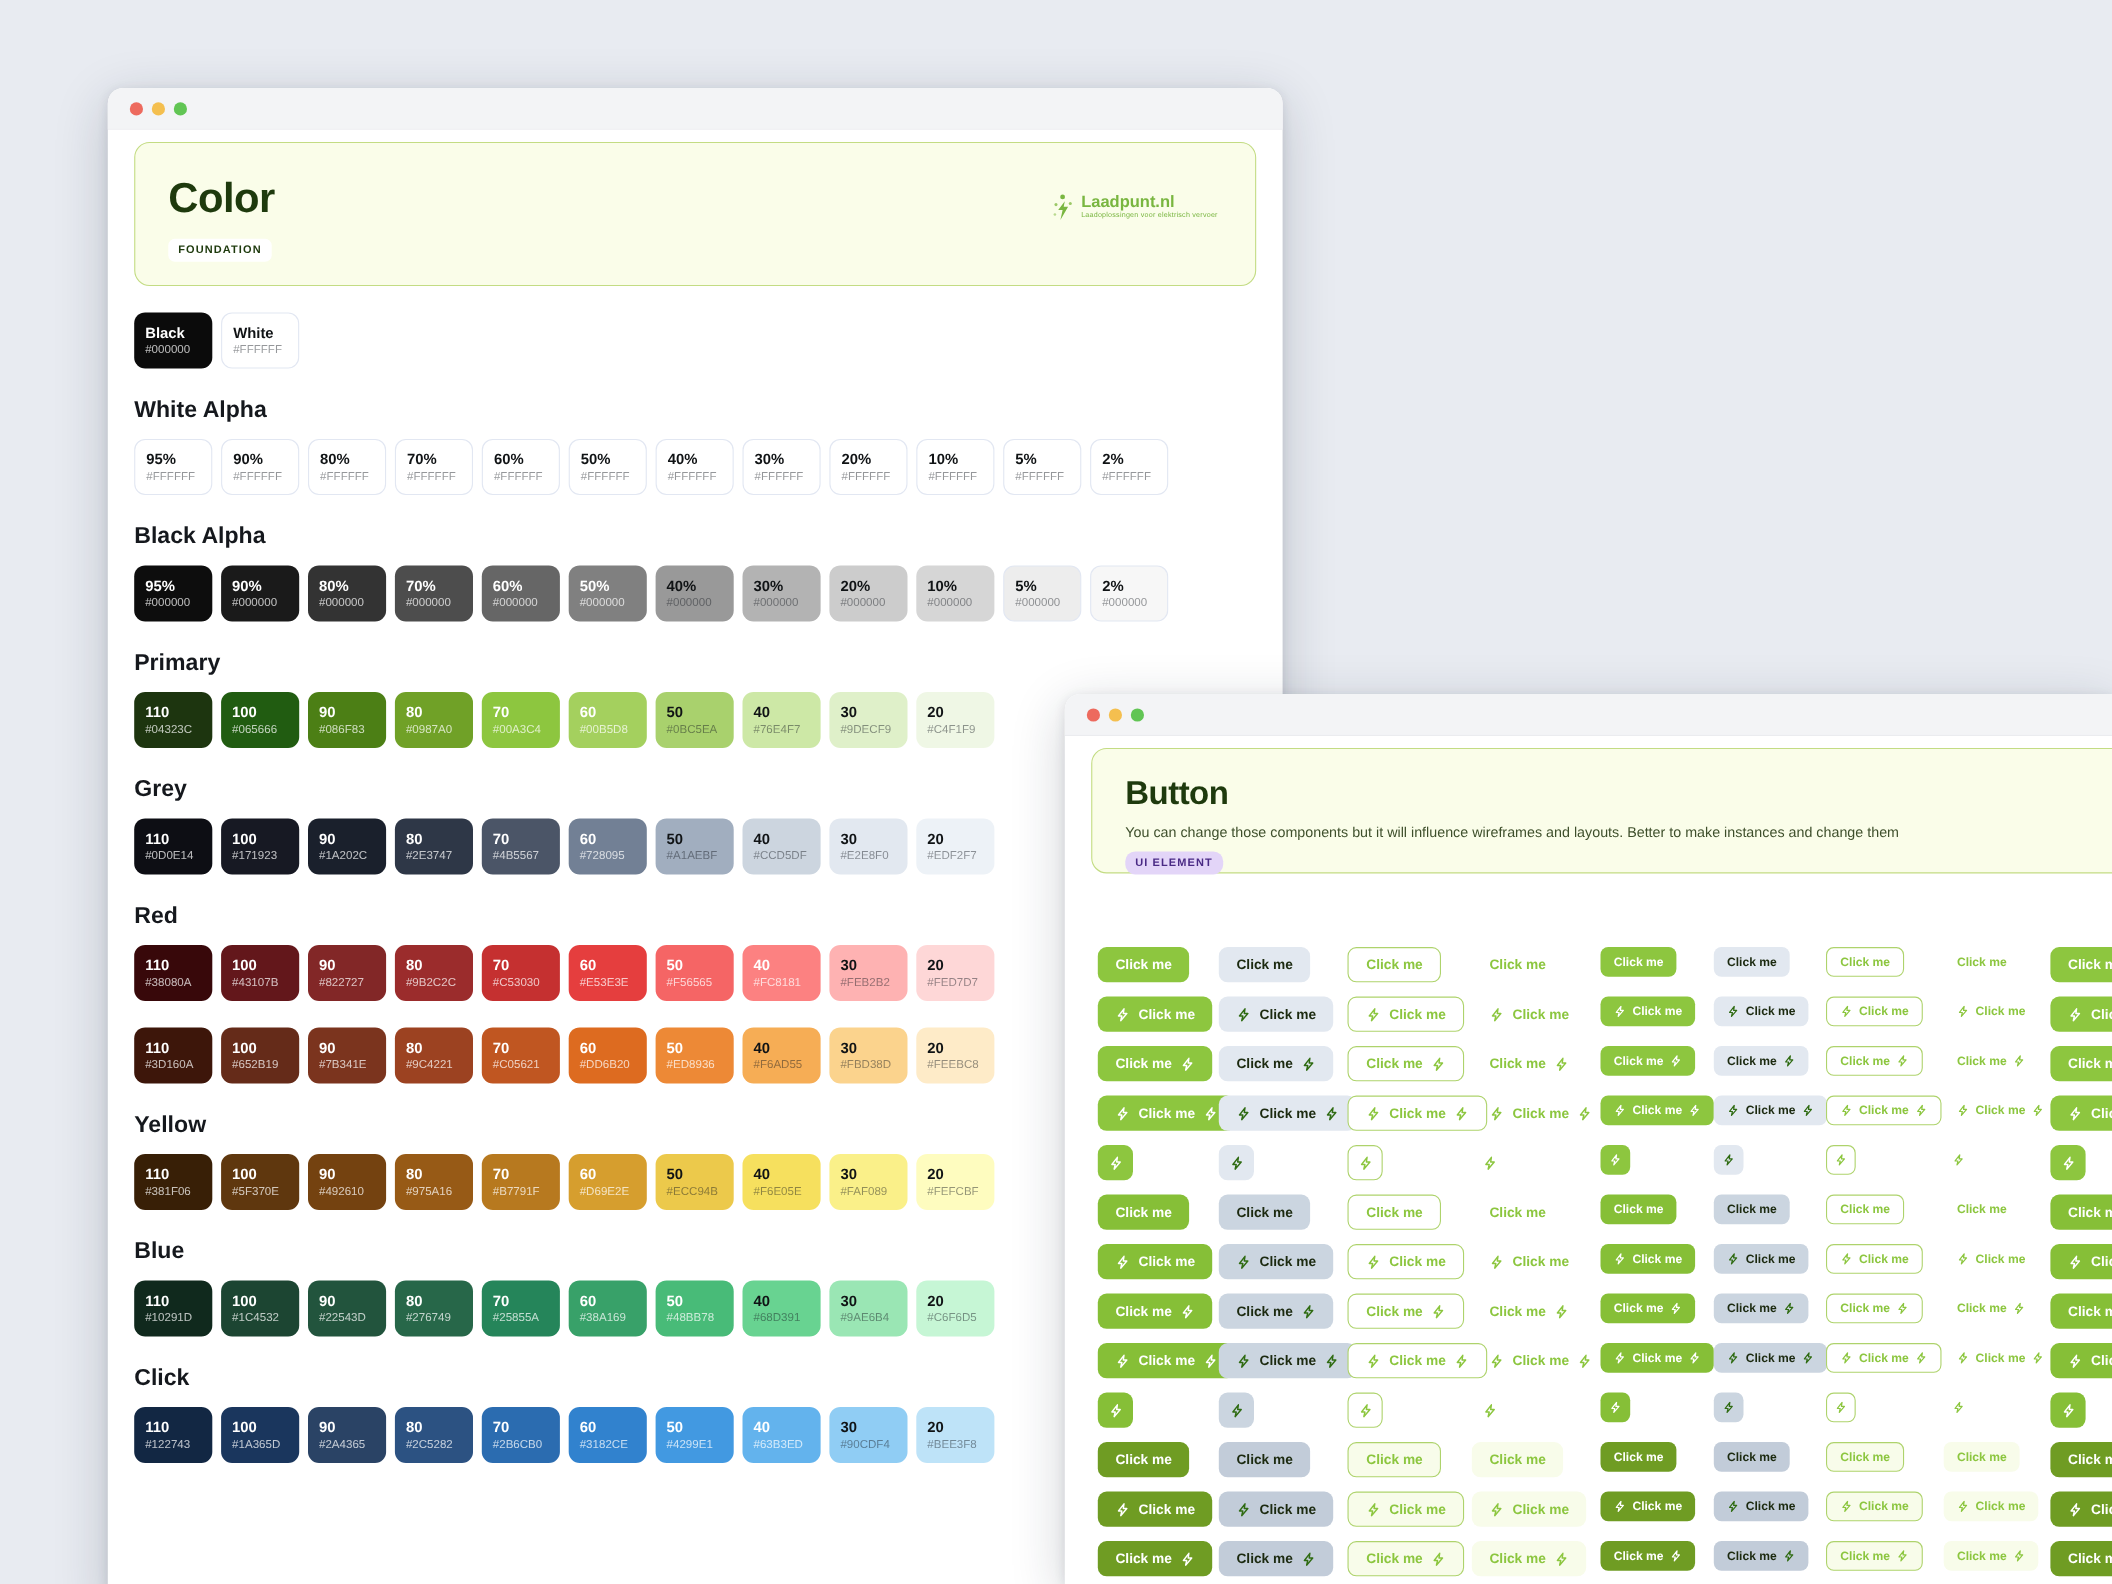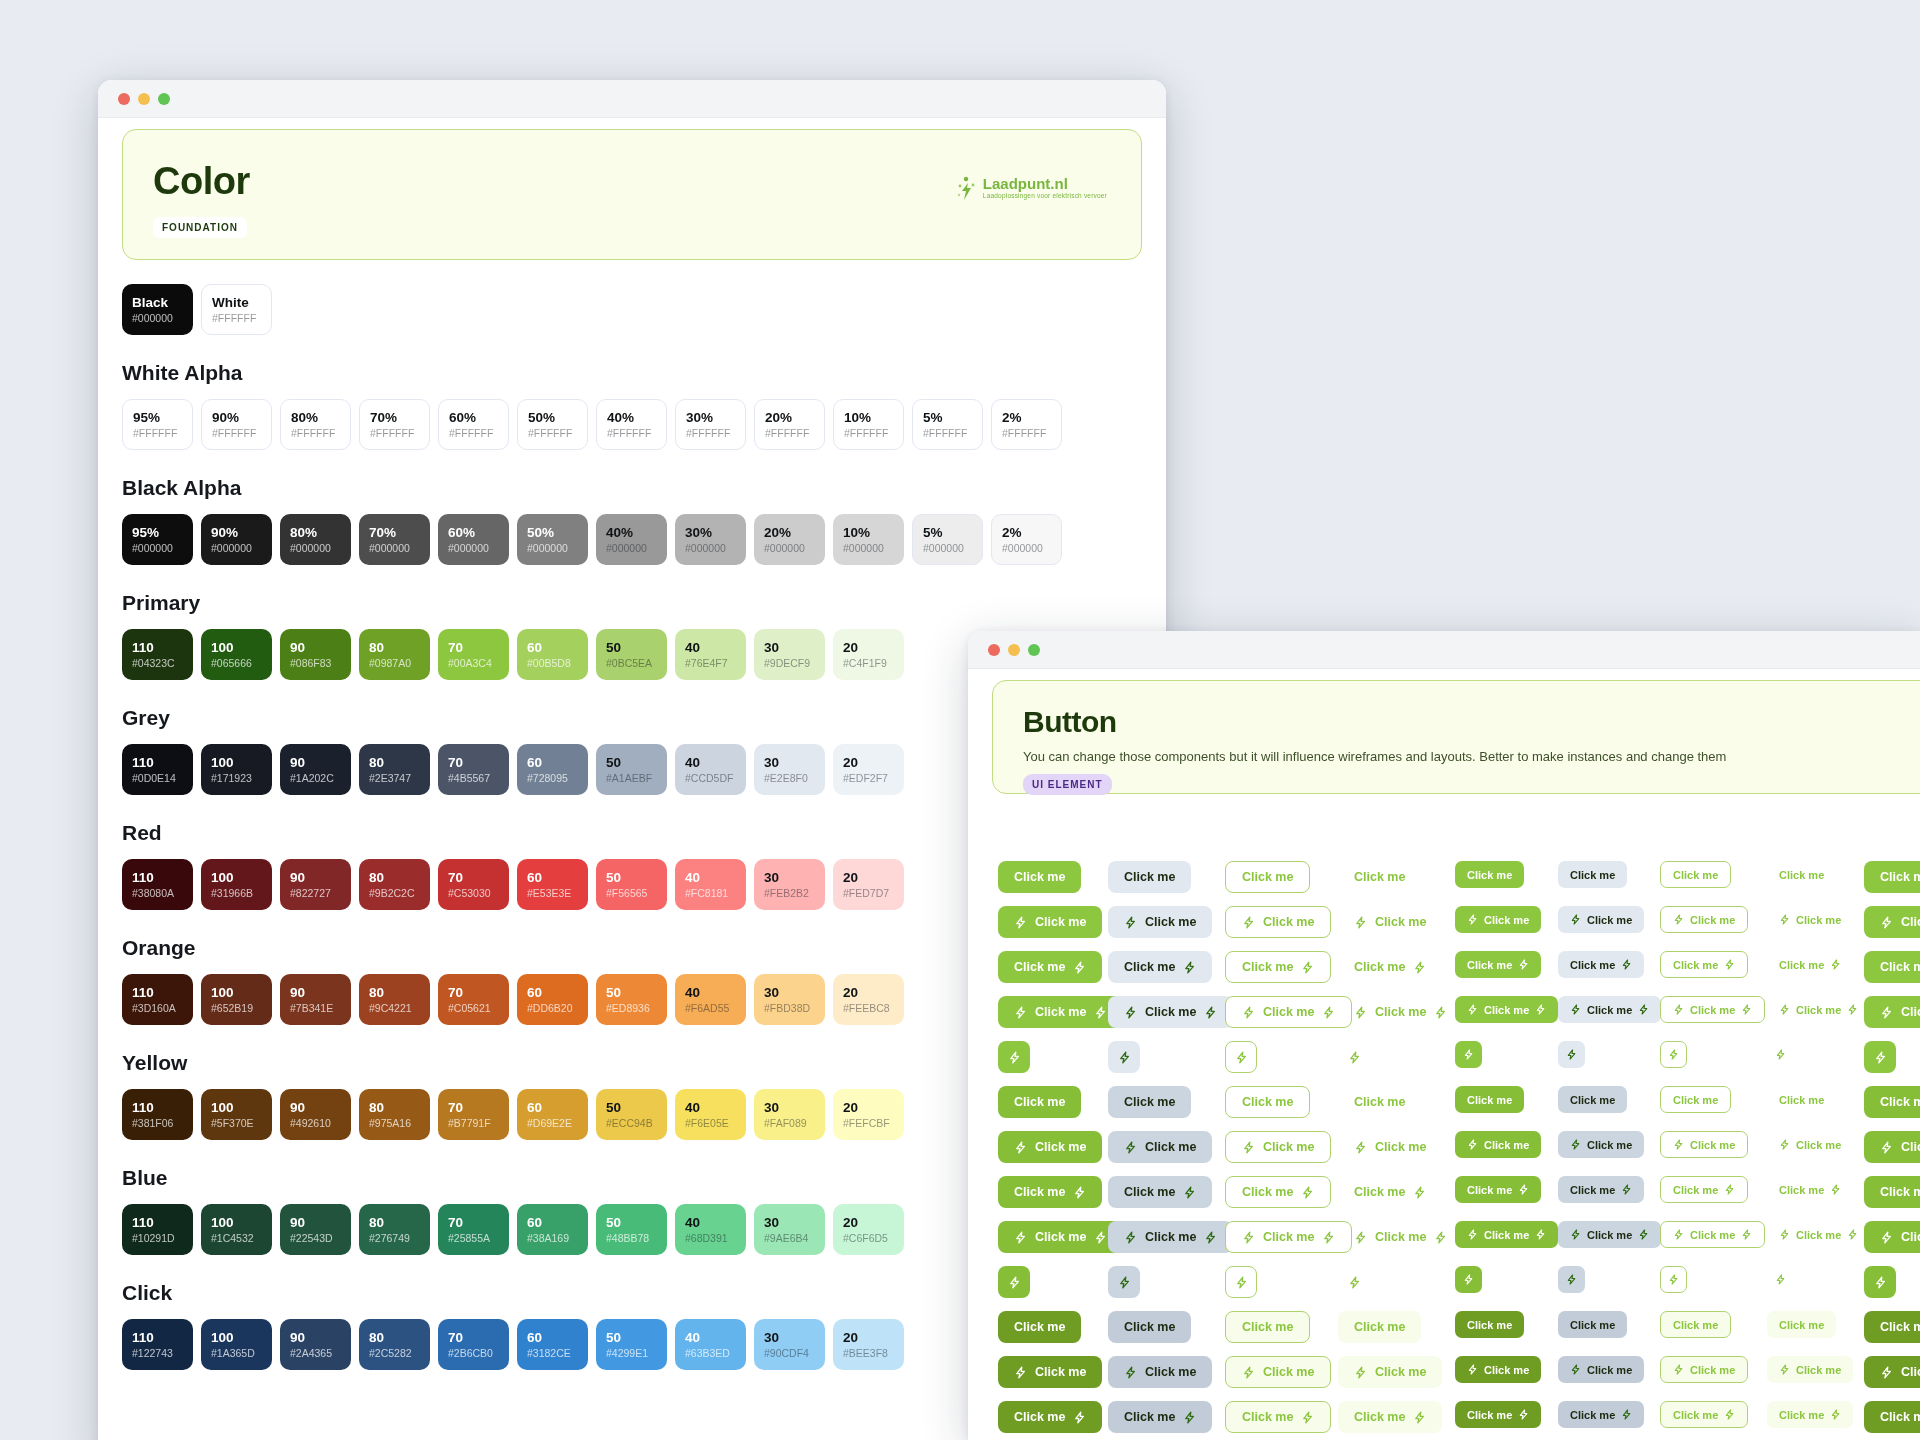--- a/index.html
+++ b/index.html
@@ -335,21 +335,21 @@
         </section>
         <section class="section">
           <h2 class="section-heading">Red</h2>
           <div class="swatch-row">
             <div class="swatch light" style="background: rgb(56, 8, 10);">
               <div class="swatch-value">110</div>
               <div class="swatch-hex">#38080A</div>
             </div>
             <div class="swatch light" style="background: rgb(99, 23, 27);">
               <div class="swatch-value">100</div>
-              <div class="swatch-hex">#31966B</div>
+              <div class="swatch-hex">#43107B</div>
             </div>
             <div class="swatch light" style="background: rgb(130, 39, 39);">
               <div class="swatch-value">90</div>
               <div class="swatch-hex">#822727</div>
             </div>
             <div class="swatch light" style="background: rgb(155, 44, 44);">
               <div class="swatch-value">80</div>
               <div class="swatch-hex">#9B2C2C</div>
             </div>
             <div class="swatch light" style="background: rgb(197, 48, 48);">
@@ -372,21 +372,20 @@
               <div class="swatch-value">30</div>
               <div class="swatch-hex">#FEB2B2</div>
             </div>
             <div class="swatch dark" style="background: rgb(254, 215, 215);">
               <div class="swatch-value">20</div>
               <div class="swatch-hex">#FED7D7</div>
             </div>
           </div>
         </section>
         <section class="section">
-          <h2 class="section-heading">Orange</h2>
           <div class="swatch-row">
             <div class="swatch light" style="background: rgb(61, 22, 10);">
               <div class="swatch-value">110</div>
               <div class="swatch-hex">#3D160A</div>
             </div>
             <div class="swatch light" style="background: rgb(101, 43, 25);">
               <div class="swatch-value">100</div>
               <div class="swatch-hex">#652B19</div>
             </div>
             <div class="swatch light" style="background: rgb(123, 52, 30);">

